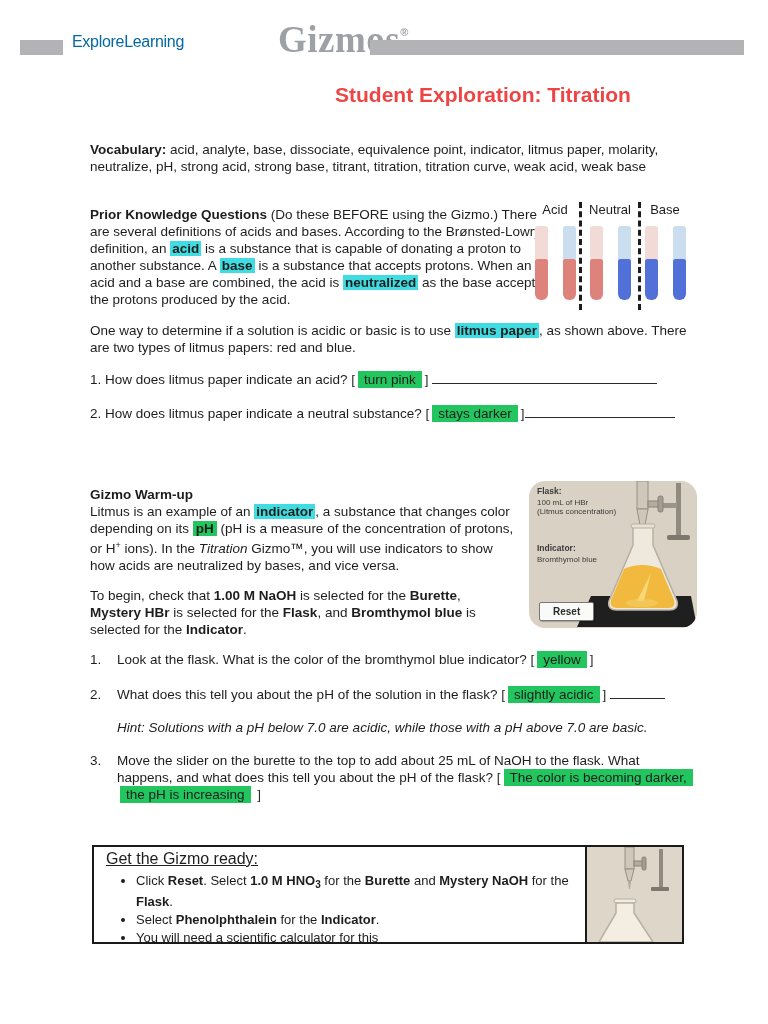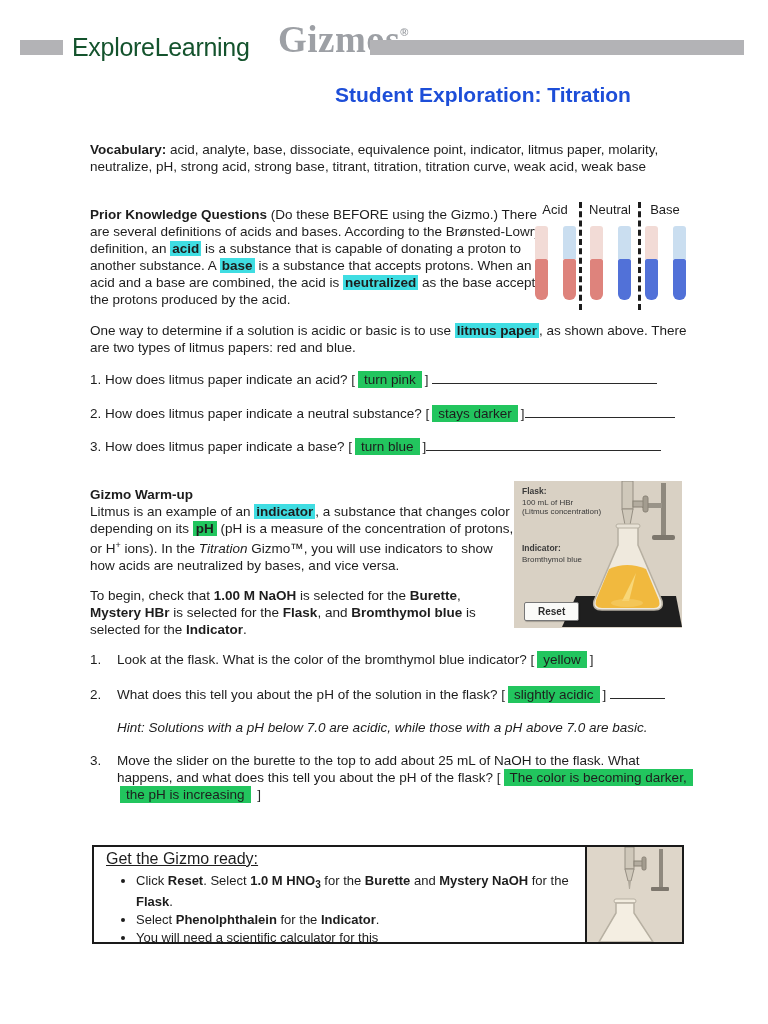--- a/index.html
+++ b/index.html
@@ -5,25 +5,25 @@
   html,body { margin:0; padding:0; background:#fff; }
   .page {
     position:relative; width:768px; height:1024px; background:#ffffff;
     font-family:"Liberation Sans","DejaVu Sans",sans-serif; color:#1d1d1d;
     overflow:hidden;
   }
   .abs { position:absolute; }
 
   
   .hbar { background:#b3b3b6; height:15px; }
-  .brand-prefix { color:#14532d; font-size:25px; letter-spacing:-0.3px; }
+  .brand-prefix { color:#0369a1; font-size:16px; letter-spacing:-0.3px; }
   .brand-gizmos { font-family:"Liberation Serif","DejaVu Serif",serif; font-weight:bold;
     color:#9da0a5; font-size:37px; letter-spacing:0.5px; line-height:1; }
   .brand-reg { font-size:11px; vertical-align:16px; font-family:"Liberation Sans",sans-serif; }
-  .doc-title { font-size:21px; font-weight:bold; color:#1d4ed8; }
+  .doc-title { font-size:21px; font-weight:bold; color:#ef4444; }
 
   
   .doc { font-size:13.5px; line-height:17px; margin:0; }
   .b { font-weight:bold; }
   .i { font-style:italic; }
   .sup { font-size:9px; vertical-align:5px; }
   .sub { font-size:10px; vertical-align:-3px; }
   .hl-c { background:#3fdde2; font-weight:bold; padding:0 2px; }
   .hl-y { background:#22c55e; padding:1px 6px; margin:0 3px; box-decoration-break:clone; -webkit-box-decoration-break:clone; }
   .br { color:#2a2a2a; }
@@ -126,29 +126,28 @@
       </div>
     </div>
   </div>
 
   <p class="abs doc" style="left:90px; top:322px; width:606px;"><span>One way to determine if a solution is acidic or basic is to use </span><span class="hl-c">litmus paper</span><span>, as shown above. There are two types of litmus papers: red and blue.</span></p>
 
   <p class="abs doc" style="left:90px; top:371px; width:620px;"><span>1.</span> <span>How does litmus paper indicate an acid?</span> <span class="br">[</span><span class="hl-y">turn pink</span><span class="br">]</span> <span class="ln w225"></span></p>
 
   <p class="abs doc" style="left:90px; top:405px; width:620px;"><span>2.</span> <span>How does litmus paper indicate a neutral substance?</span> <span class="br">[</span><span class="hl-y">stays darker</span><span class="br">]</span><span class="ln w150"></span></p>
 
-  <p class="abs doc" style="left:90px; top:438px; width:620px;"><span>3.</span> <span>How does litmus paper indicate a base?</span> <span class="br">[</span><span class="hl-y">turn blue</span><span class="br">]</span><span class="ln w235"></span></p>
 
   <p class="abs doc b" style="left:90px; top:486px;">Gizmo Warm-up</p>
 
   <p class="abs doc" style="left:90px; top:503px; width:424px;"><span>Litmus is an example of an </span><span class="hl-c">indicator</span><span>, a substance that changes color depending on its </span><span class="hl-y b" style="padding:0 3px; margin:0;">pH</span><span> (pH is a measure of the concentration of protons, or H</span><span class="sup">+</span><span> ions). In the </span><span class="i">Titration</span><span> Gizmo™, you will use indicators to show how acids are neutralized by bases, and vice versa.</span></p>
 
   <p class="abs doc" style="left:90px; top:587px; width:424px;"><span>To begin, check that </span><span class="b">1.00 M NaOH</span><span> is selected for the </span><span class="b">Burette</span><span>, </span><span class="b">Mystery HBr</span><span> is selected for the </span><span class="b">Flask</span><span>, and </span><span class="b">Bromthymol blue</span><span> is selected for the </span><span class="b">Indicator</span><span>.</span></p>
 
-  <div class="abs gizmo-img" style="left:514px; top:481px; width:168px; height:147px;">
+  <div class="abs gizmo-img" style="left:529px; top:481px; width:168px; height:147px;border-radius:16px;">
     <svg width="168" height="147" viewBox="0 0 168 147">
       <polygon points="62,115 162,115 168,146 48,146" fill="#1f1f1f"></polygon>
       <path d="M60,127 C48,131 42,139 34,137" stroke="#161616" stroke-width="3" fill="none"></path>
       <rect x="147" y="2" width="5" height="54" fill="#8f897e"></rect>
       <rect x="138" y="54" width="23" height="5" rx="2" fill="#7d776d"></rect>
       <rect x="128" y="22" width="20" height="5" fill="#9a9489"></rect>
       <rect x="108" y="0" width="11" height="28" fill="#cfc8ba" stroke="#968f83" stroke-width="1"></rect>
       <polygon points="108,28 119,28 116,44 111,44" fill="#cfc8ba" stroke="#968f83" stroke-width="1"></polygon>
       <polygon points="111,44 116,44 114,54 113,54" fill="#b0a99c"></polygon>
       <rect x="119" y="20" width="12" height="6" fill="#b3ac9f" stroke="#8a8377" stroke-width="1"></rect>

